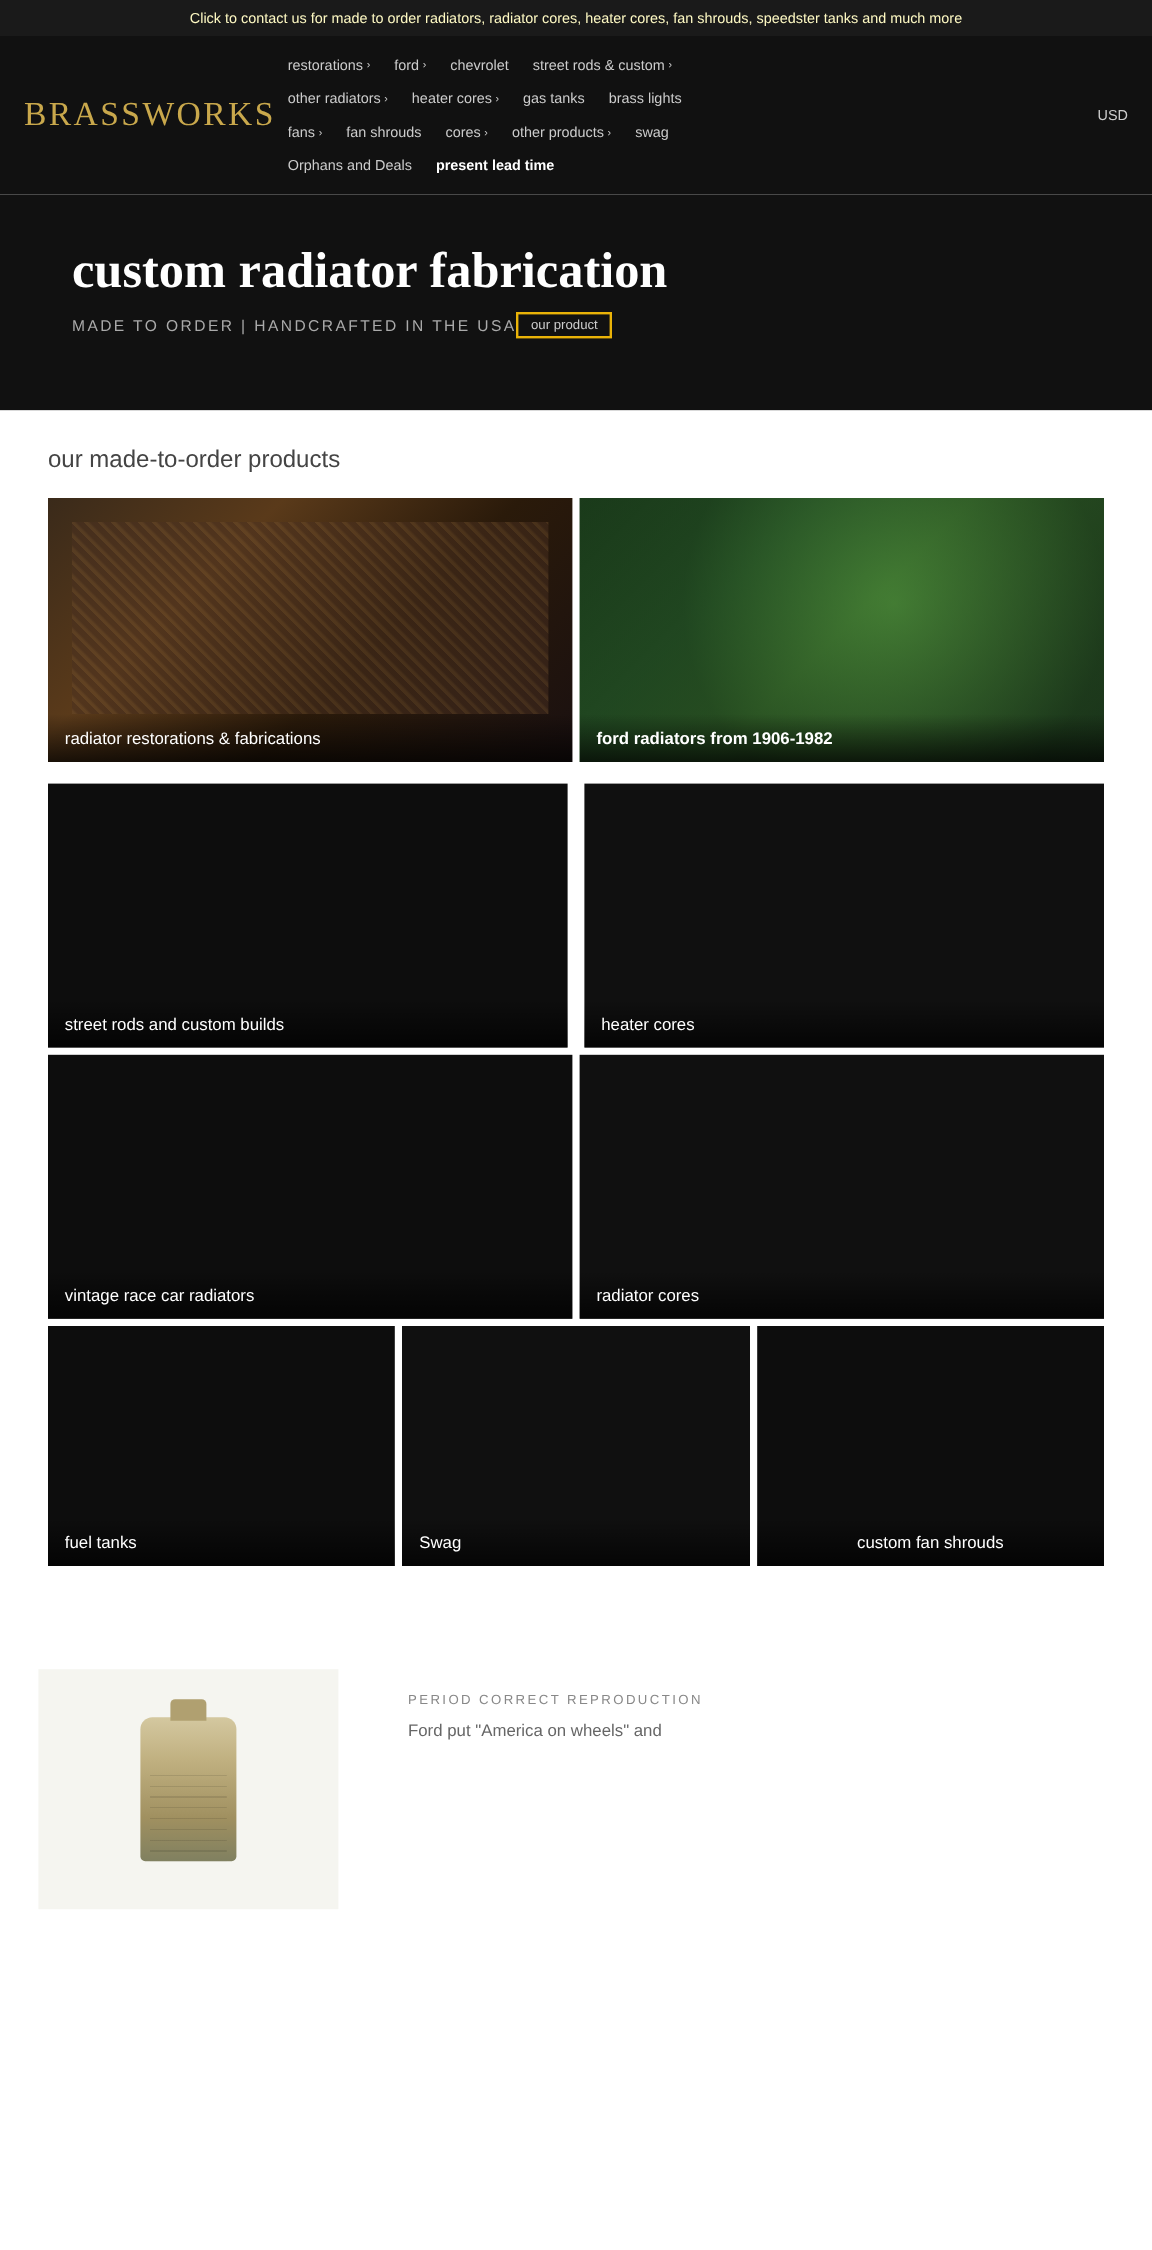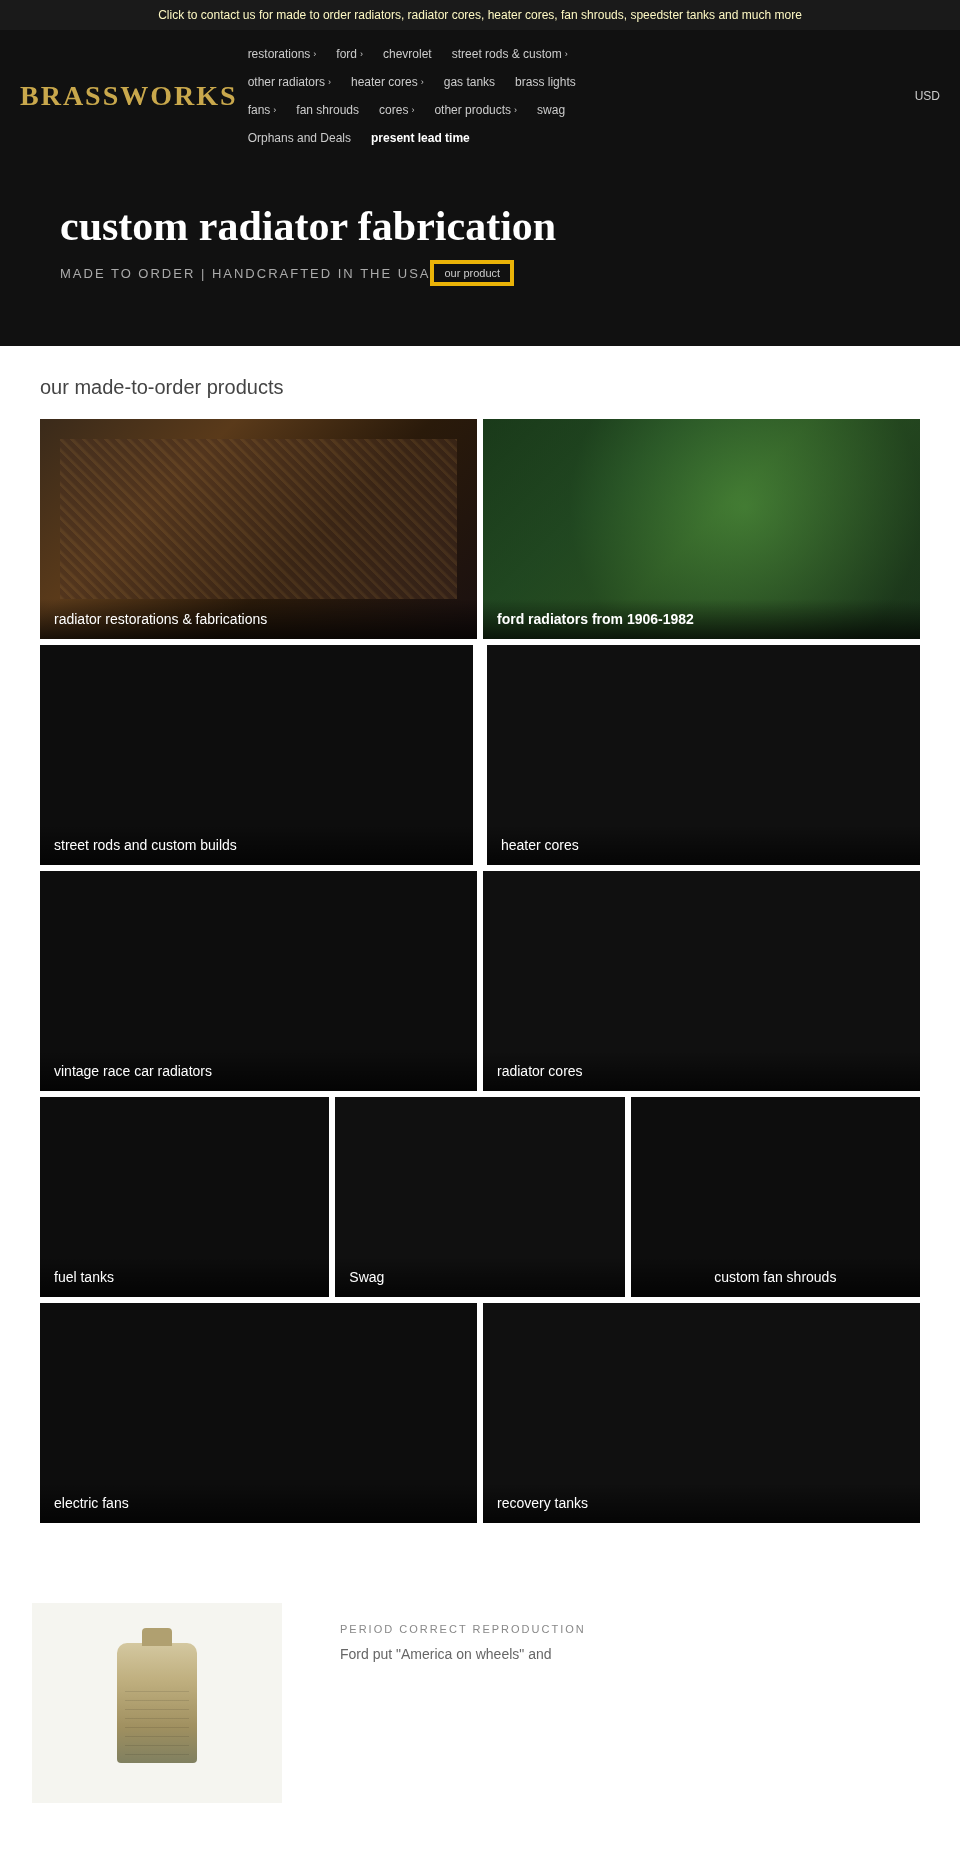--- a/index.html
+++ b/index.html
@@ -24,21 +24,21 @@
       align-items: center;
       padding: 10px 0;
     }
     .logo-area {
       flex: 0 0 200px;
     }
     .logo-text {
       color: #c9a84c;
       font-size: 28px;
       font-family: Georgia, serif;
-      font-weight: bold;
+      font-weight: normal;
       letter-spacing: 2px;
     }
     .nav-links {
       flex: 1;
       display: flex;
       flex-wrap: wrap;
       gap: 0;
       align-items: flex-start;
     }
     .nav-row {
@@ -88,21 +88,21 @@
       display: flex;
       align-items: center;
     }
     .hero-subtitle {
       color: #aaa;
       font-size: 13px;
       letter-spacing: 2px;
       text-transform: uppercase;
     }
     .hero-btn {
-      border: 4px solid #eab308;
+      border: 2px solid #eab308;
       color: #ccc;
       font-size: 11px;
       padding: 3px 10px;
       cursor: pointer;
       background: transparent;
     }
 
     
     .products-section {
       background: #fff;
@@ -327,21 +327,21 @@
   <h1 class="hero-title">custom radiator fabrication</h1>
   <div class="hero-subtitle-row">
     <span class="hero-subtitle">MADE TO ORDER | HANDCRAFTED IN THE USA</span>
     <button class="hero-btn">our product</button>
   </div>
 </div>
 
 <div class="products-section">
   <h2 class="section-title">our made-to-order products</h2>
 
-  <div class="grid-row-2" style="gap:6px; margin-bottom:6px;border-radius:20px;">
+  <div class="grid-row-2" style="gap:6px; margin-bottom:18px;border-radius:20px;">
     <div class="product-card img-restoration" style="min-height:220px;">
       <div class="product-card-label">radiator restorations &amp; fabrications</div>
     </div>
     <div class="product-card img-ford" style="min-height:220px;font-weight:bold;">
       <div class="product-card-label">ford radiators from 1906-1982</div>
     </div>
   </div>
 
   <div class="grid-row-2" style="gap:14px; margin-bottom:6px;">
     <div class="product-card img-dark" style="min-height:220px;">
@@ -366,28 +366,20 @@
       <div class="product-card-label">fuel tanks</div>
     </div>
     <div class="product-card img-dark2" style="min-height:200px;">
       <div class="product-card-label">Swag</div>
     </div>
     <div class="product-card img-dark" style="min-height:200px;text-align:center;">
       <div class="product-card-label">custom fan shrouds</div>
     </div>
   </div>
 
-  <div class="grid-row-2" style="gap:6px;">
-    <div class="product-card img-dark" style="min-height:220px;">
-      <div class="product-card-label">electric fans</div>
-    </div>
-    <div class="product-card img-dark2" style="min-height:220px;">
-      <div class="product-card-label">recovery tanks</div>
-    </div>
-  </div>
 </div>
 
 <div class="bottom-section">
   <div class="bottom-img-placeholder">
     <div class="tank-shape"></div>
   </div>
   <div class="bottom-text">
     <div class="bottom-label">PERIOD CORRECT REPRODUCTION</div>
     <div class="bottom-desc">Ford put "America on wheels" and</div>
   </div>

